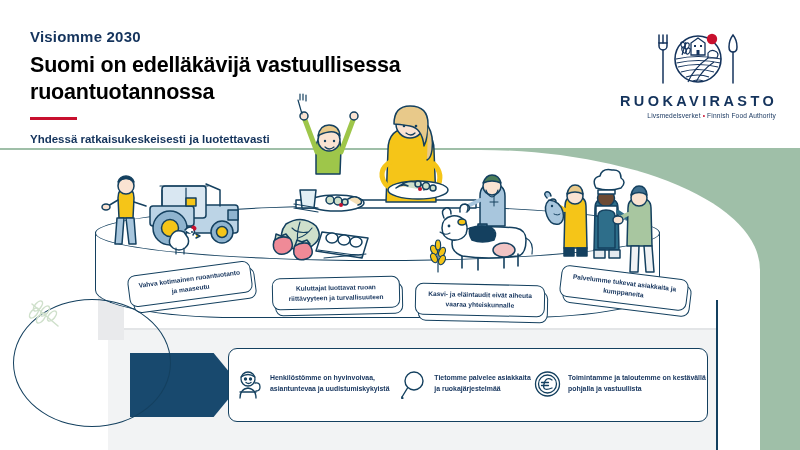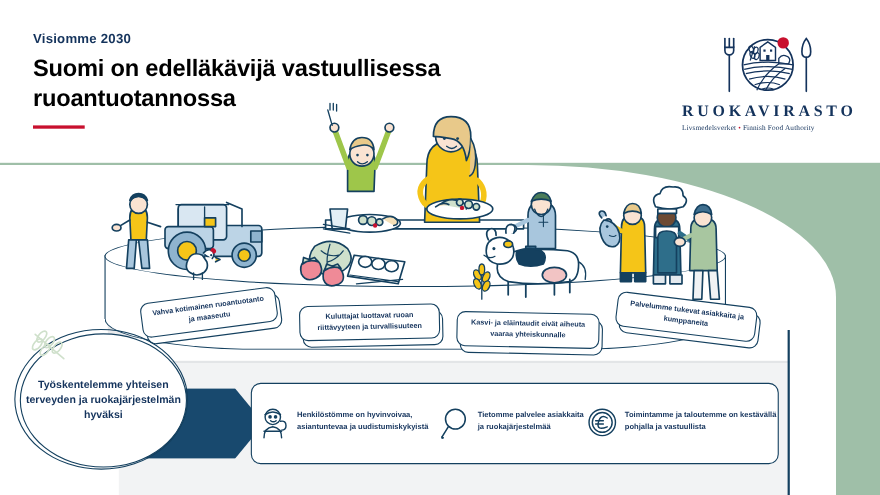--- a/index.html
+++ b/index.html
@@ -40,38 +40,38 @@
   }
   .bg-navy-strip {
     position: absolute;
     left: 716px; top: 300px; width: 2px; height: 150px;
     background: #14405f;
   }
 
   
   .header { position: absolute; left: 30px; top: 28px; width: 560px; }
   .kicker {
-    font-size: 12px; font-weight: bold; color: #14335c;
+    font-size: 15px; font-weight: bold; color: #14335c;
     letter-spacing: .2px;
   }
   .h1 {
     margin-top: 7px;
     font-size: 21.5px; font-weight: bold; color: #000000;
     line-height: 1.25; letter-spacing: -.2px;
   }
   .rule {
     margin-top: 11px; width: 47px; height: 3px; background: #c8102e;
   }
   .subtitle {
     margin-top: 13px;
     font-size: 11.5px; font-weight: bold; color: #14335c;
   }
 
   
-  .logo { position: absolute; right: 24px; top: 28px; width: 156px; text-align: left; font-family: Liberation Serif, serif; }
+  .logo { position: absolute; right: 24px; top: 28px; width: 156px; text-align: right; }
   .logo-mark { height: 62px; display: flex; align-items: center; justify-content: center; }
   .logo-word {
     margin-top: 3px; font-size: 14.5px; font-weight: bold;
     letter-spacing: 3.4px; color: #14335c;
   }
   .logo-sub {
     margin-top: 3px; font-size: 6.6px; color: #14335c; letter-spacing: .15px;
   }
   .logo-dot { color: #c8102e; }
 
@@ -198,20 +198,21 @@
   <div class="bg-green"></div>
   <div class="bg-white-curve"></div>
   <div class="bg-grey-panel-top"></div>
   <div class="bg-grey-panel"></div>
   <div class="bg-navy-strip"></div>
 
   <div class="header">
     <div class="kicker">Visiomme 2030</div>
     <div class="h1">Suomi on edelläkävijä vastuullisessa ruoantuotannossa</div>
     <div class="rule"></div>
+    <div class="subtitle">Yhdessä ratkaisukeskeisesti ja luotettavasti</div>
   </div>
 
   <div class="logo">
     <div class="logo-mark">
       <svg width="92" height="60" viewBox="0 0 92 60">
 
         <g stroke="#14335c" stroke-width="1.5" fill="none" stroke-linecap="round">
           <path d="M7 6 V14"></path>
             <path d="M11 6 V14"></path>
             <path d="M15 6 V14"></path>
@@ -505,23 +506,20 @@
           <circle cx="13.5" cy="14" r="9"></circle>
           <path d="M18 10 q-6 -4 -8 4 q-2 8 8 4" stroke-linecap="round"></path>
           <path d="M7.5 12.5 h7 M7.5 15.5 h7" stroke-linecap="round"></path>
         </svg>
       </span>
       <span class="value-text">Toimintamme ja taloutemme on kestävällä pohjalla ja vastuullista</span>
     </div>
   </div>
 
   <div class="circle-badge-outline"></div>
-  <div class="circle-badge">
-    <div class="circle-text">Työskentelemme yhteisen terveyden ja ruokajärjestelmän hyväksi</div>
-  </div>
   <svg class="wheat-deco" width="38" height="32" viewBox="0 0 38 32">
     <g stroke="#cfe0cb" stroke-width="1.5" fill="none" stroke-linecap="round">
       <path d="M4 4 L30 26"></path>
       <ellipse cx="10" cy="6" rx="3" ry="6" transform="rotate(40 10 6)"></ellipse>
       <ellipse cx="17" cy="11" rx="3" ry="6" transform="rotate(40 17 11)"></ellipse>
       <ellipse cx="24" cy="16" rx="3" ry="6" transform="rotate(40 24 16)"></ellipse>
       <ellipse cx="6" cy="13" rx="3" ry="6" transform="rotate(40 6 13)"></ellipse>
       <ellipse cx="13" cy="18" rx="3" ry="6" transform="rotate(40 13 18)"></ellipse>
     </g>
   </svg>

